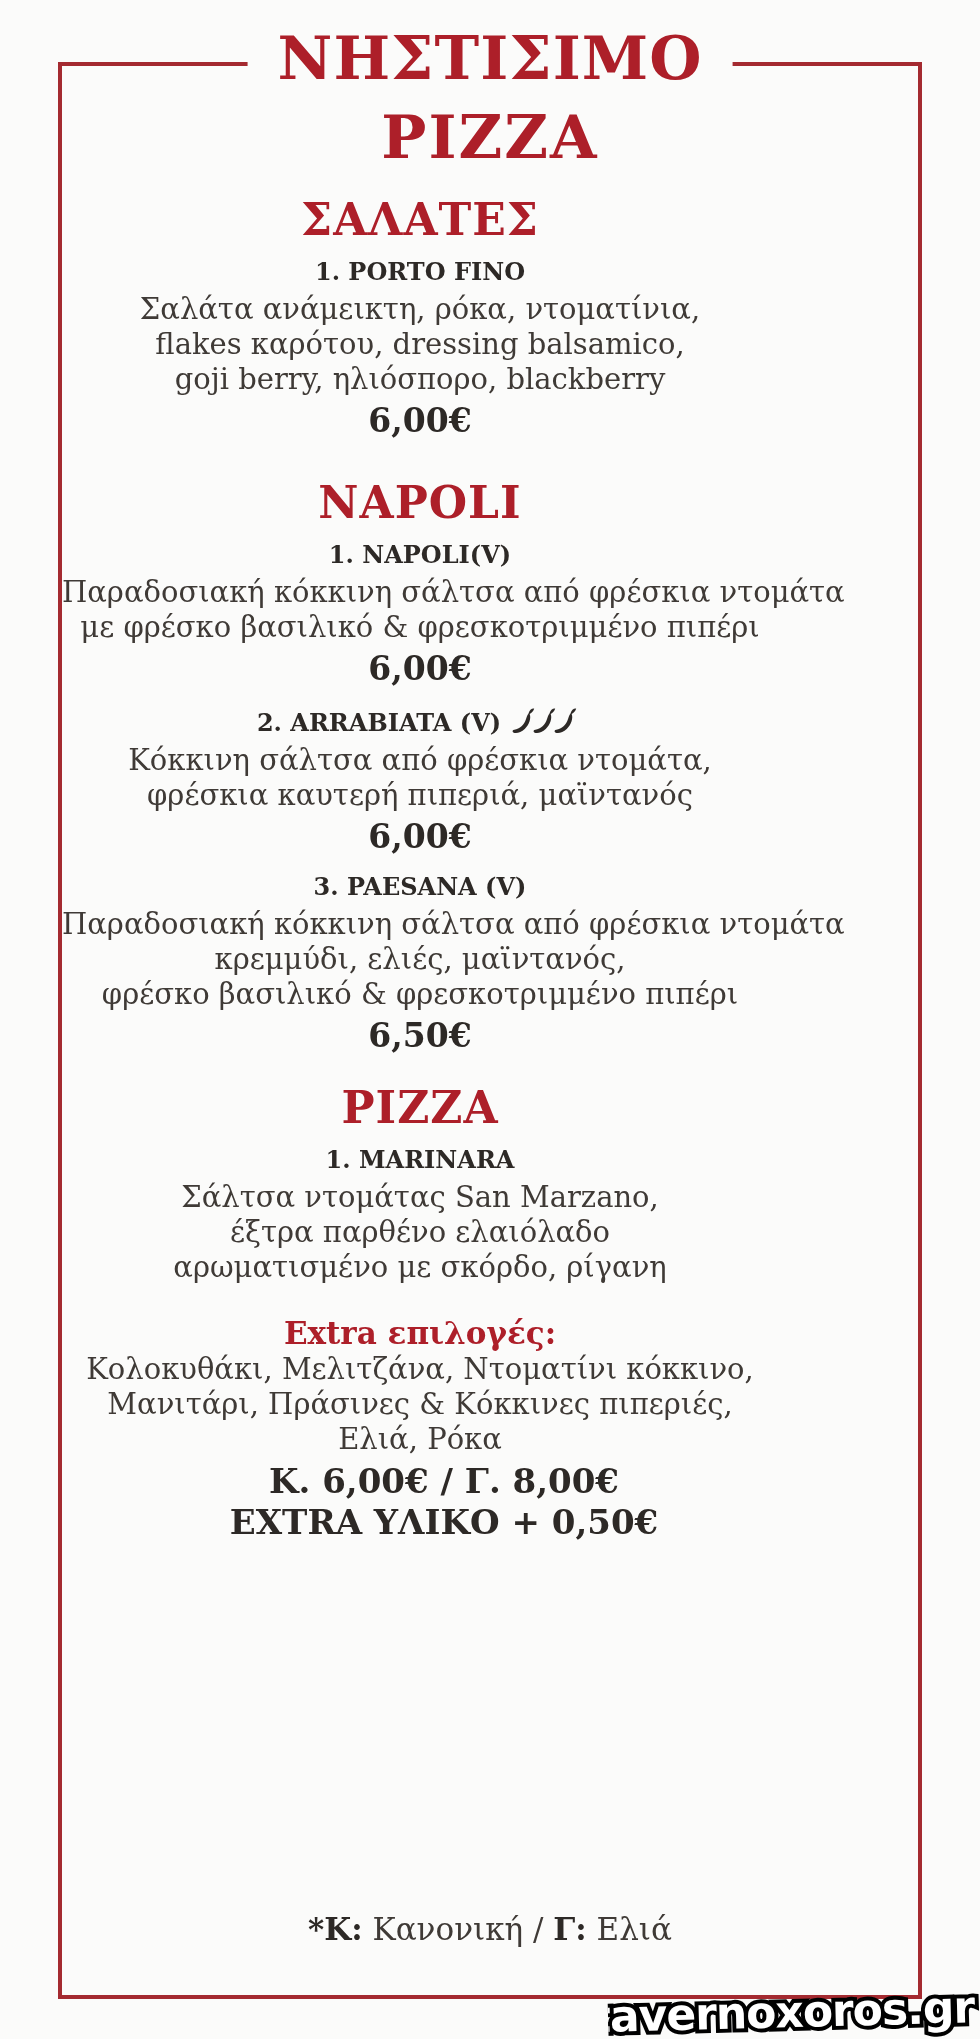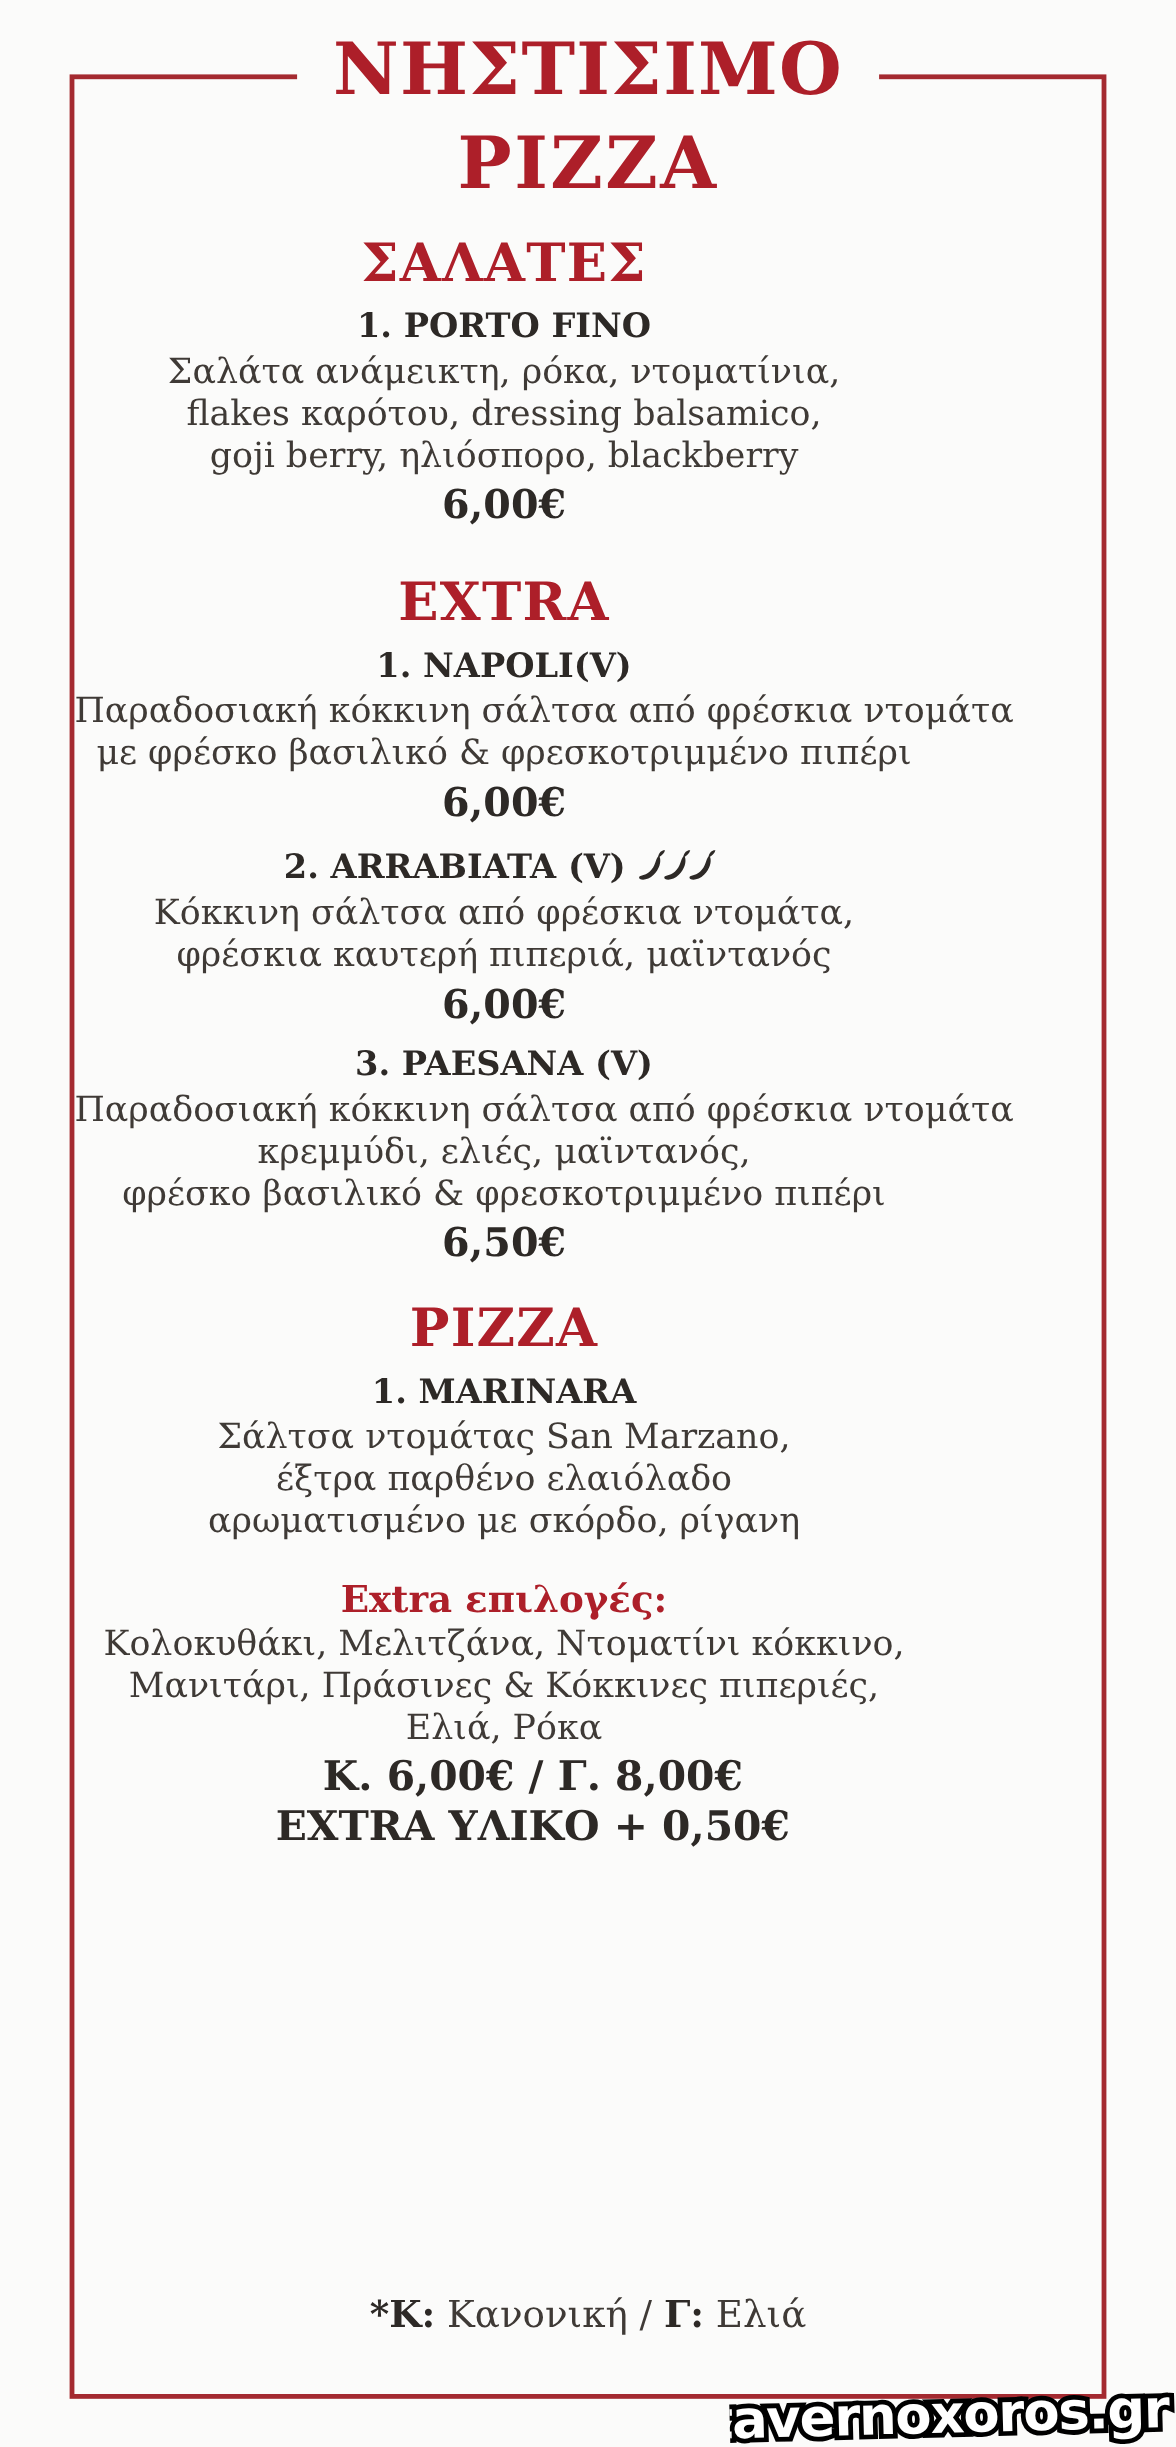--- a/index.html
+++ b/index.html
@@ -33,21 +33,21 @@
   }
 
   .section-header{
     font-size:44px;font-weight:bold;color:#ad1f29;line-height:44px;letter-spacing:1px;
   }
   .mt-salates{margin-top:132px;}
   .mt-pasta{margin-top:40px;}
   .mt-pizza{margin-top:30px;}
 
   .item-name{
-    font-size:28px;font-weight:bold;color:#2d2926;line-height:40px;margin-top:10px;
+    font-size:24px;font-weight:bold;color:#2d2926;line-height:40px;margin-top:10px;
     display:flex;align-items:center;justify-content:center;gap:10px;text-align:center;
   }
   .mt-item{margin-top:14px;}
   .mt-item-lg{margin-top:4px;}
   .desc-line{
     font-size:29px;color:#3f3a36;line-height:35px;white-space:nowrap;
   }
   .price{
     font-size:33px;font-weight:bold;color:#2d2926;line-height:41px;margin-top:3px;
   }
@@ -92,21 +92,21 @@
     <div>
       <div class="item-name">
         <span>1. PORTO FINO</span>
       </div>
       <div class="desc-line">Σαλάτα ανάμεικτη, ρόκα, ντοματίνια,</div>
       <div class="desc-line">flakes καρότου, dressing balsamico,</div>
       <div class="desc-line">goji berry, ηλιόσπορο, blackberry</div>
       <div class="price">6,00€</div>
     </div>
 
-    <div class="section-header mt-pasta">EXTRA</div>
+    <div class="section-header mt-pasta">NAPOLI</div>
 
     <div>
       <div class="item-name">
         <span>1. NAPOLI(V)</span>
       </div>
       <div class="desc-line">Παραδοσιακή κόκκινη σάλτσα από φρέσκια ντομάτα</div>
       <div class="desc-line">με φρέσκο βασιλικό &amp; φρεσκοτριμμένο πιπέρι</div>
       <div class="price">6,00€</div>
     </div>
 

